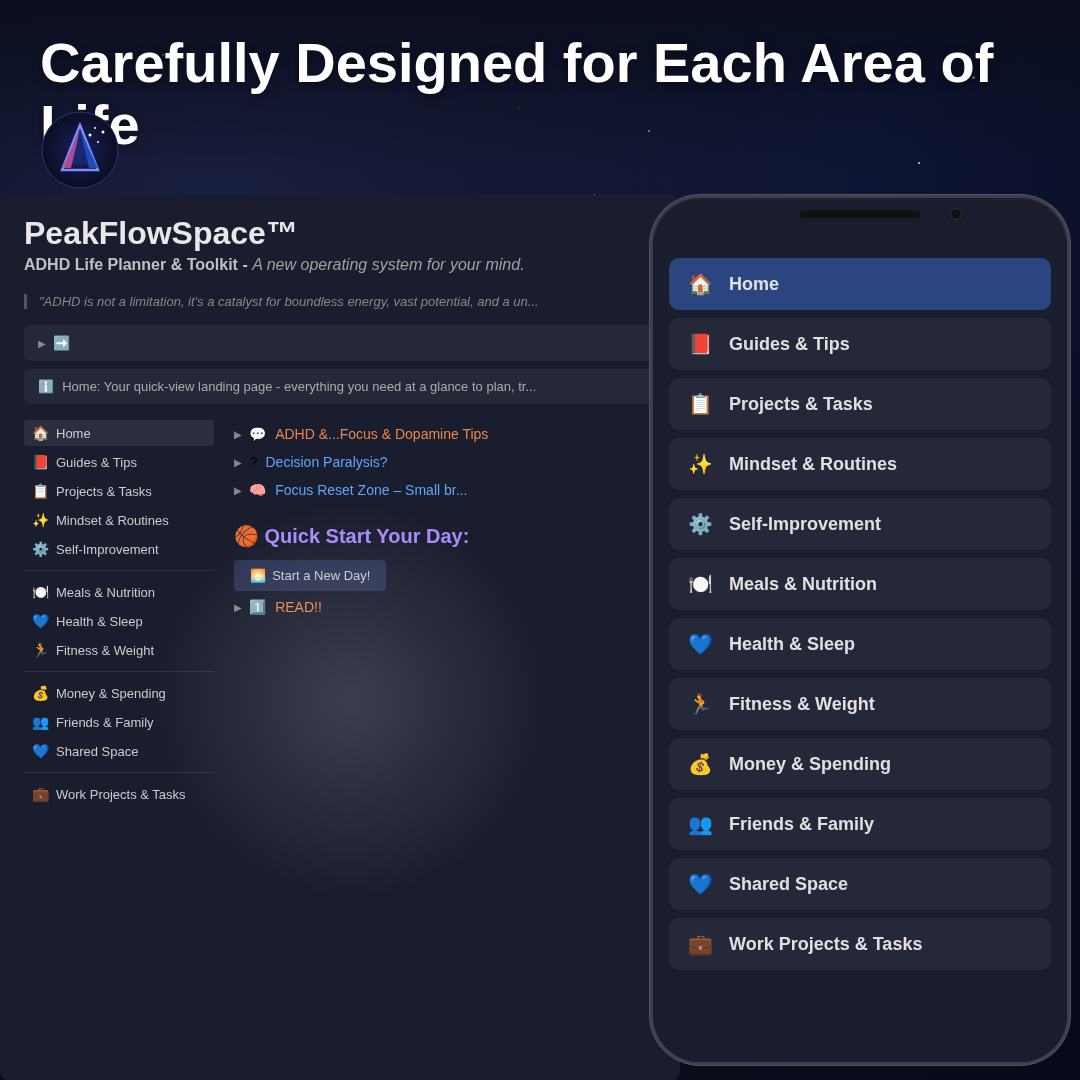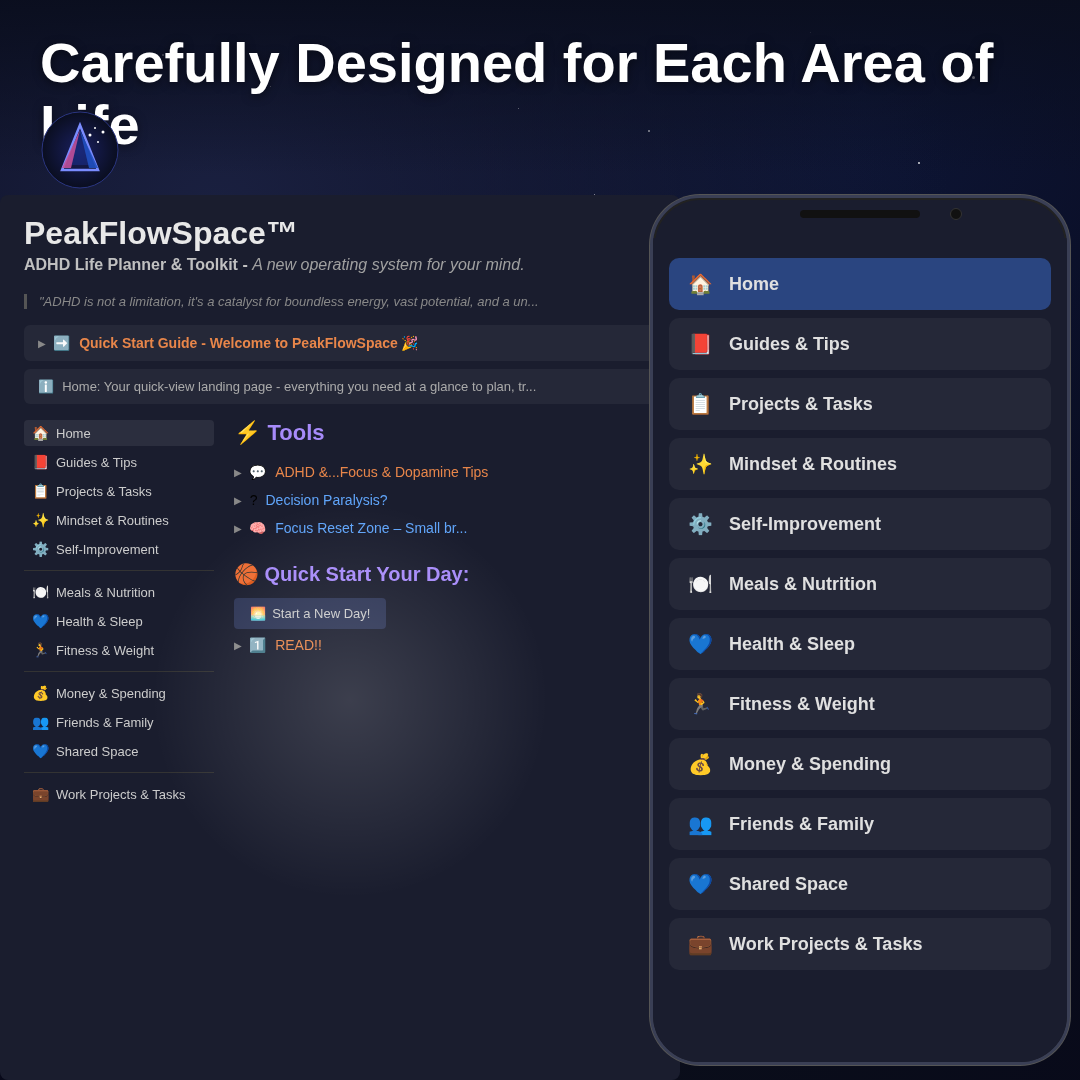--- a/index.html
+++ b/index.html
@@ -400,21 +400,20 @@
 
   <div class="app-subtitle">
     <strong>ADHD Life Planner &amp; Toolkit - </strong><em>A new operating system for your mind.</em>
   </div>
 
   <div class="quote-bar">"ADHD is not a limitation, it's a catalyst for boundless energy, vast potential, and a un...</div>
 
   <div class="collapsible-item">
     <span class="arrow">▶</span>
     <span>➡️</span>
-    <span class="quick-start-text">Quick Start Guide - Welcome to PeakFlowSpace 🎉</span>
   </div>
 
   <div class="info-item">
     <span>ℹ️</span>
     <span>Home: Your quick-view landing page - everything you need at a glance to plan, tr...</span>
   </div>
 
   <div class="panel-content">
 
     <div class="sidebar-nav">
@@ -466,24 +465,20 @@
       </div>
       <div class="sidebar-divider"></div>
       <div class="sidebar-nav-item">
         <span class="nav-icon">💼</span>
         <span>Work Projects &amp; Tasks</span>
       </div>
     </div>
 
     <div class="main-content">
       <div class="tools-section">
-        <div class="tools-title">
-          <span>⚡</span>
-          <span>Tools</span>
-        </div>
         <div class="tool-item">
           <span class="arrow">▶</span>
           <span>💬</span>
           <span class="tool-link-adhd">ADHD &amp;...Focus &amp; Dopamine Tips</span>
         </div>
         <div class="tool-item">
           <span class="arrow">▶</span>
           <span>?</span>
           <span class="tool-link-decision">Decision Paralysis?</span>
         </div>

